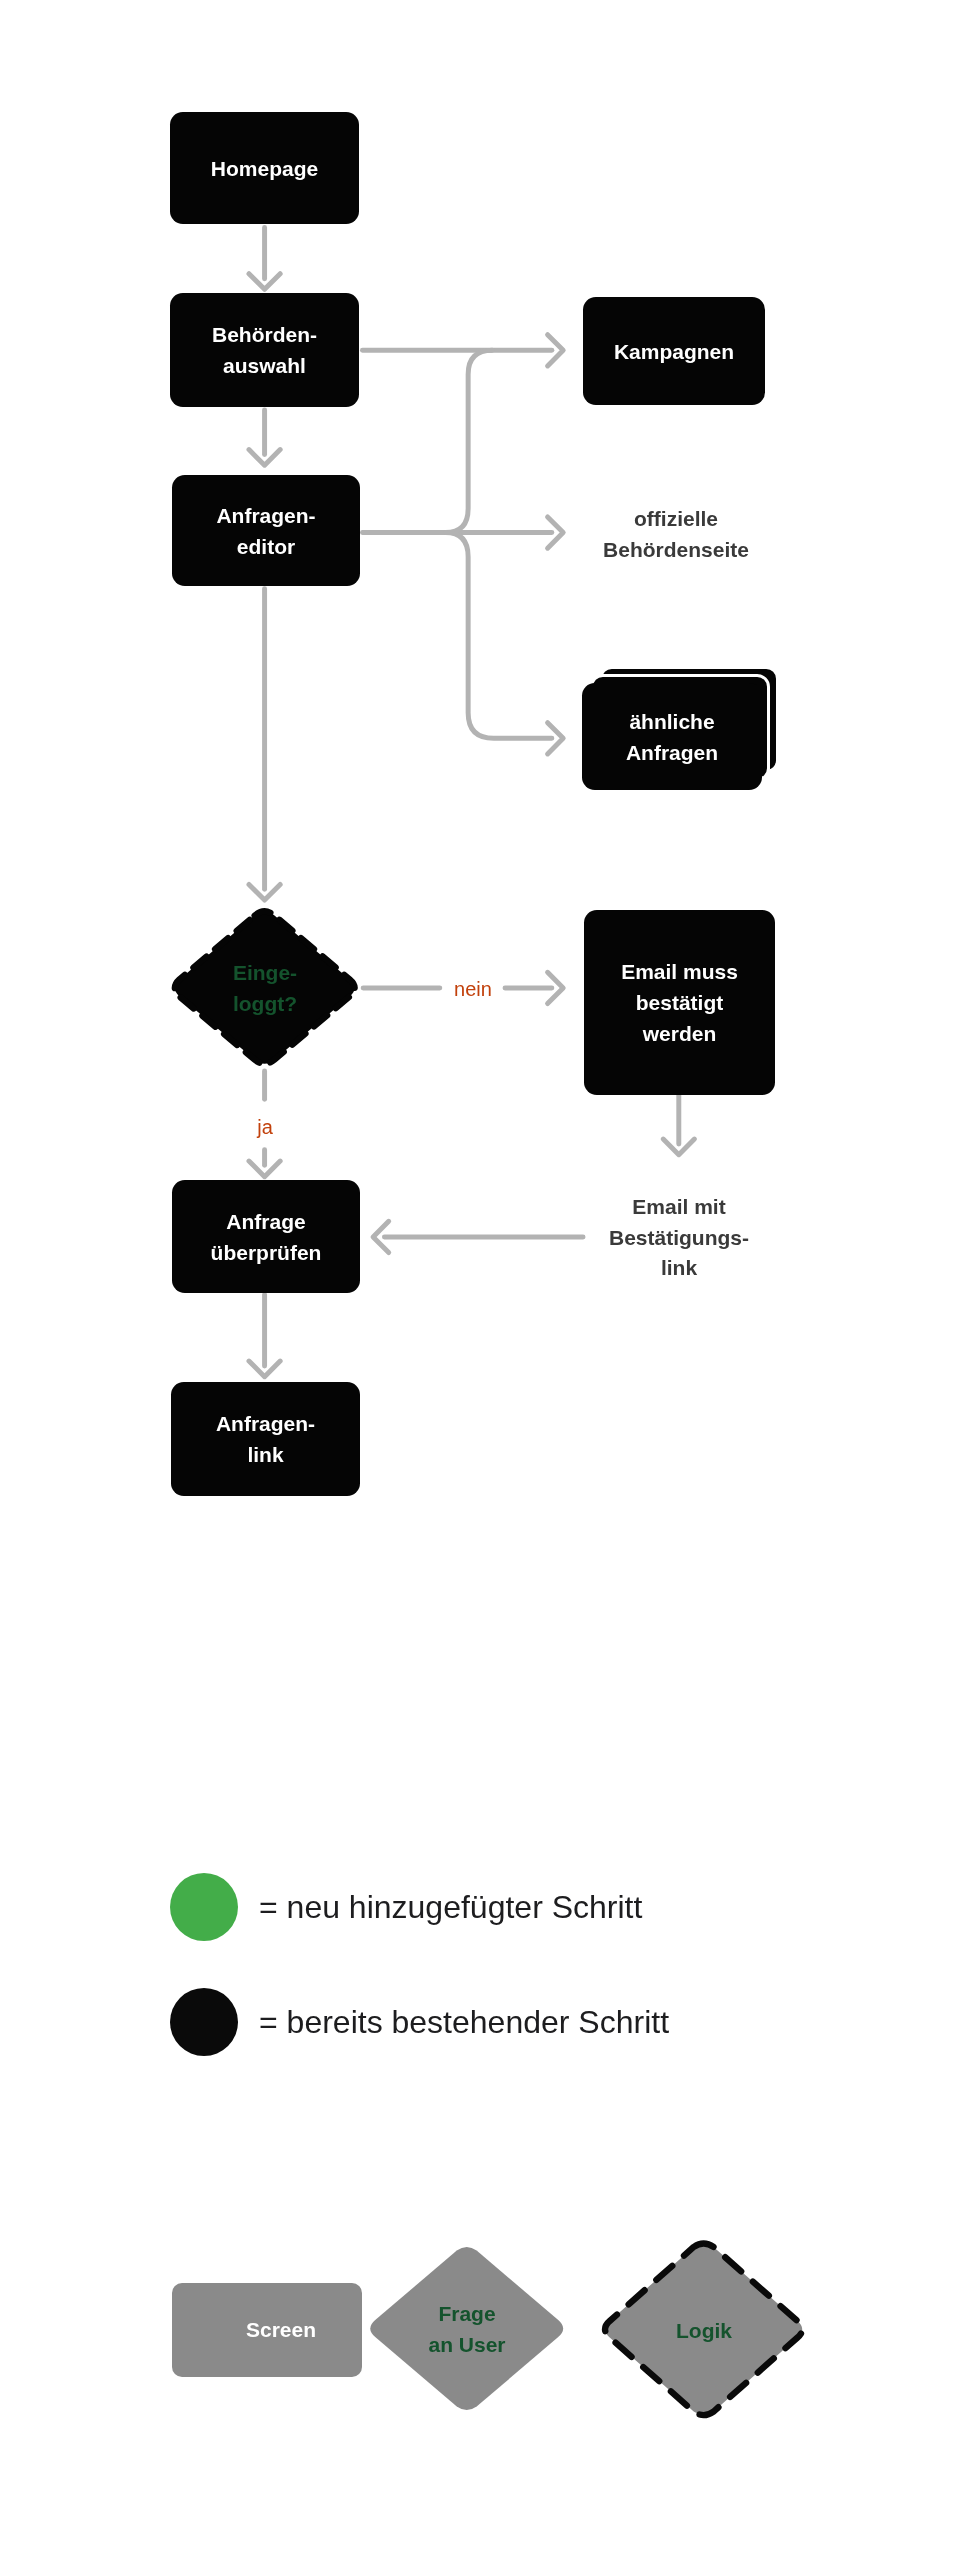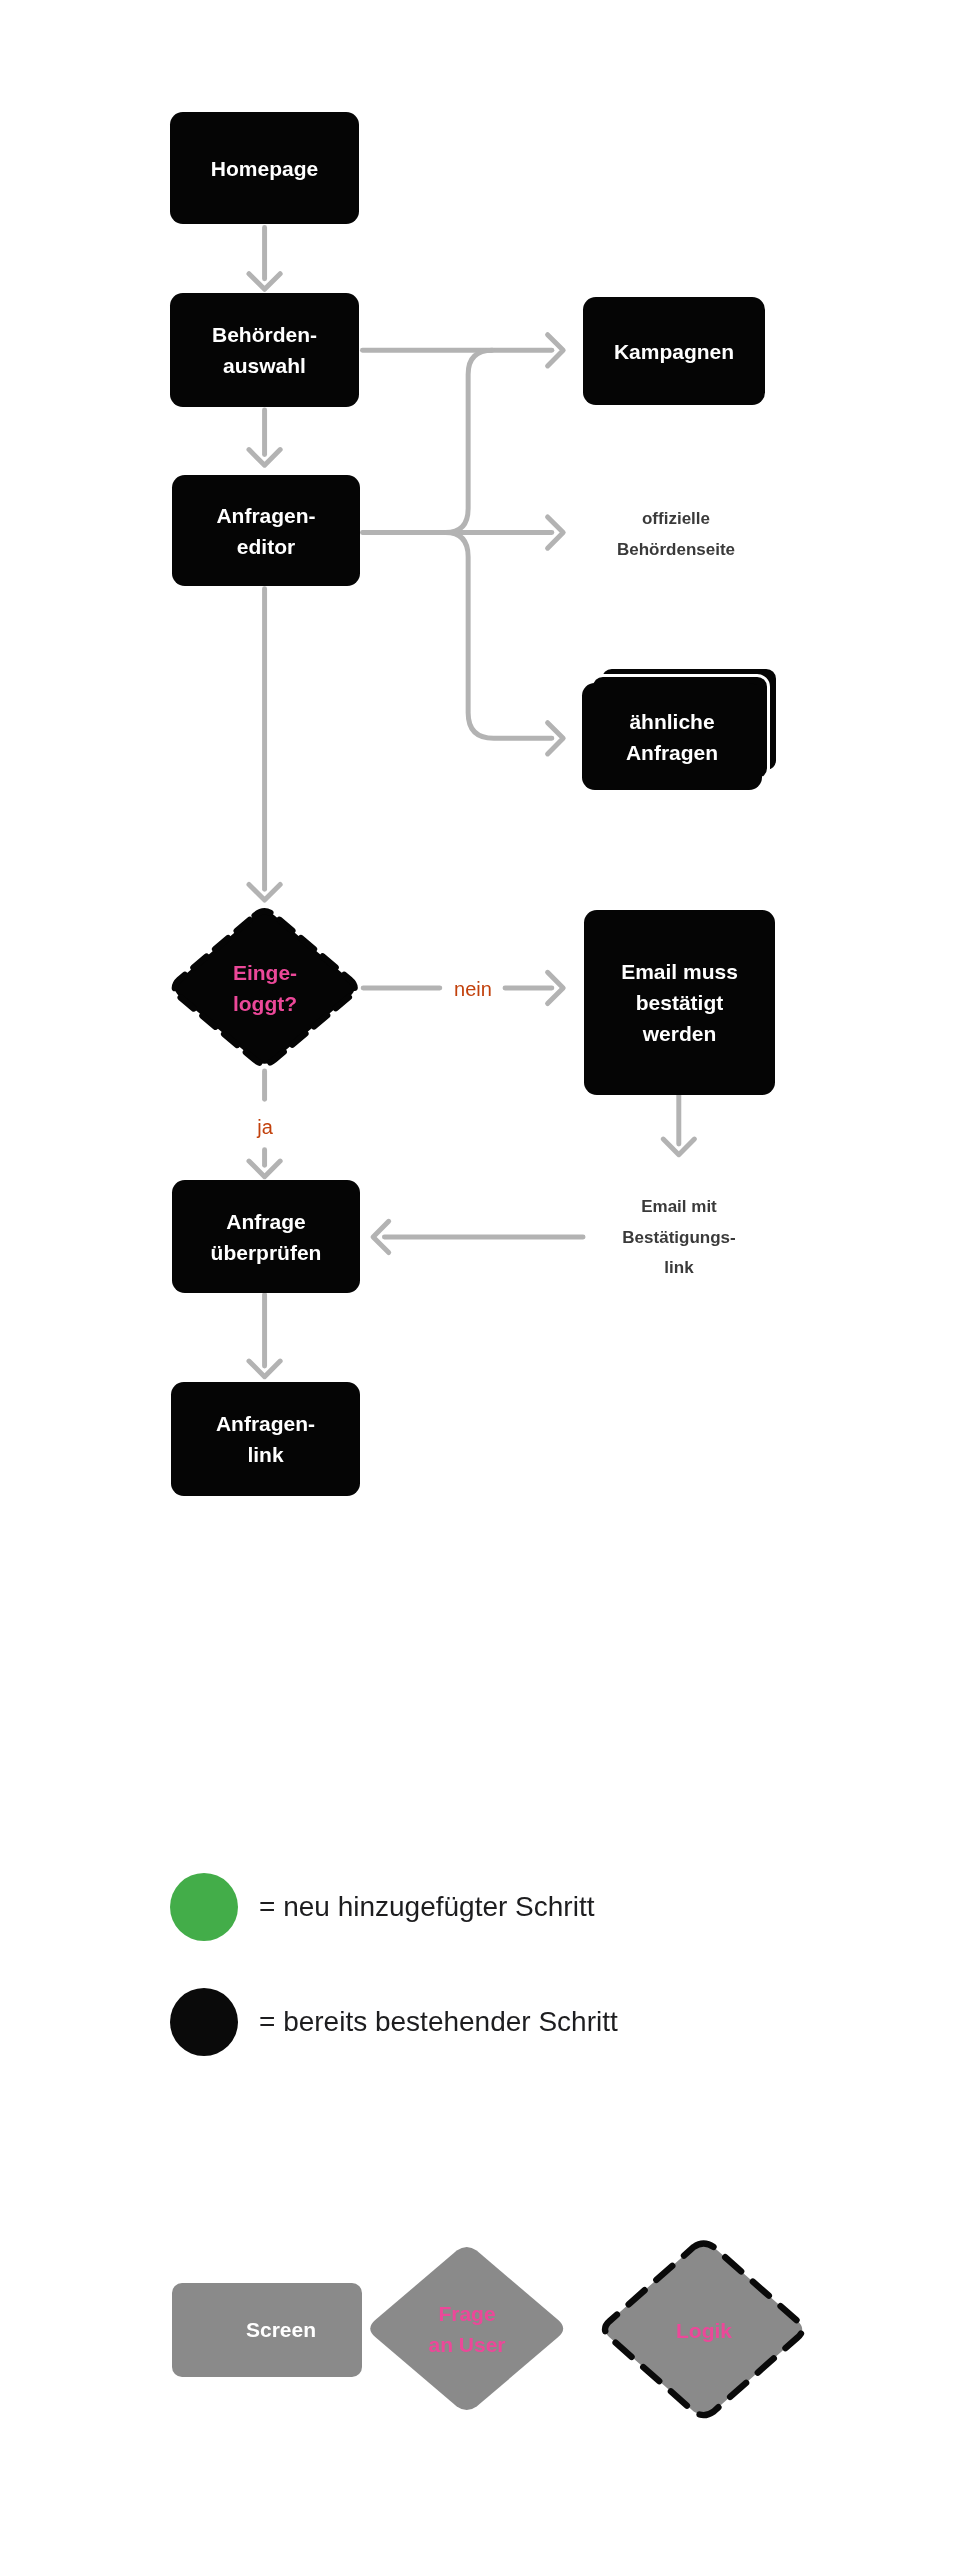--- a/index.html
+++ b/index.html
@@ -13,36 +13,36 @@
     position:absolute;z-index:2;background:#050505;border-radius:12.8px;color:#ffffff;
     font-weight:700;font-size:21px;line-height:31px;display:flex;flex-direction:column;
     justify-content:center;text-align:center;box-sizing:border-box;
   }
   .stack-layer{
     position:absolute;z-index:2;background:#050505;border-radius:12.8px;
     border:3.5px solid #ffffff;box-sizing:border-box;
   }
   .gray-label{
     position:absolute;z-index:2;transform:translate(-50%,-50%);color:#3a3a3a;
-    font-weight:700;font-size:17px;line-height:30.5px;text-align:center;white-space:nowrap;
+    font-weight:700;font-size:21px;line-height:30.5px;text-align:center;white-space:nowrap;
   }
   .edge-label{
     position:absolute;z-index:2;transform:translate(-50%,-50%);color:#c2410c;
     font-weight:500;font-size:20px;text-align:center;white-space:nowrap;
   }
   .diamond-text{
-    position:absolute;z-index:3;transform:translate(-50%,-50%);color:#ec4899;
+    position:absolute;z-index:3;transform:translate(-50%,-50%);color:#14532d;
     font-weight:700;font-size:21px;line-height:31px;text-align:center;white-space:nowrap;
   }
   .legend-item{position:absolute;z-index:2;left:170px;height:68px;display:flex;align-items:center;gap:21px;}
   .legend-dot{width:68px;height:68px;border-radius:50%;flex:0 0 auto;}
   .legend-dot.green{background:#43ad49;}
   .legend-dot.black{background:#0a0a0a;}
   .legend-dot.none{background:transparent;}
-  .legend-label{color:#1d1d1f;font-size:28px;font-weight:400;white-space:nowrap;}
+  .legend-label{color:#1d1d1f;font-size:32px;font-weight:400;white-space:nowrap;}
   .key-box{
     position:absolute;z-index:2;background:#8a8a8a;border-radius:10px;color:#ffffff;
     font-weight:700;font-size:21px;display:flex;align-items:center;justify-content:center;
   }
 </style>
 </head>
 <body>
 
 <div class="canvas">
 

